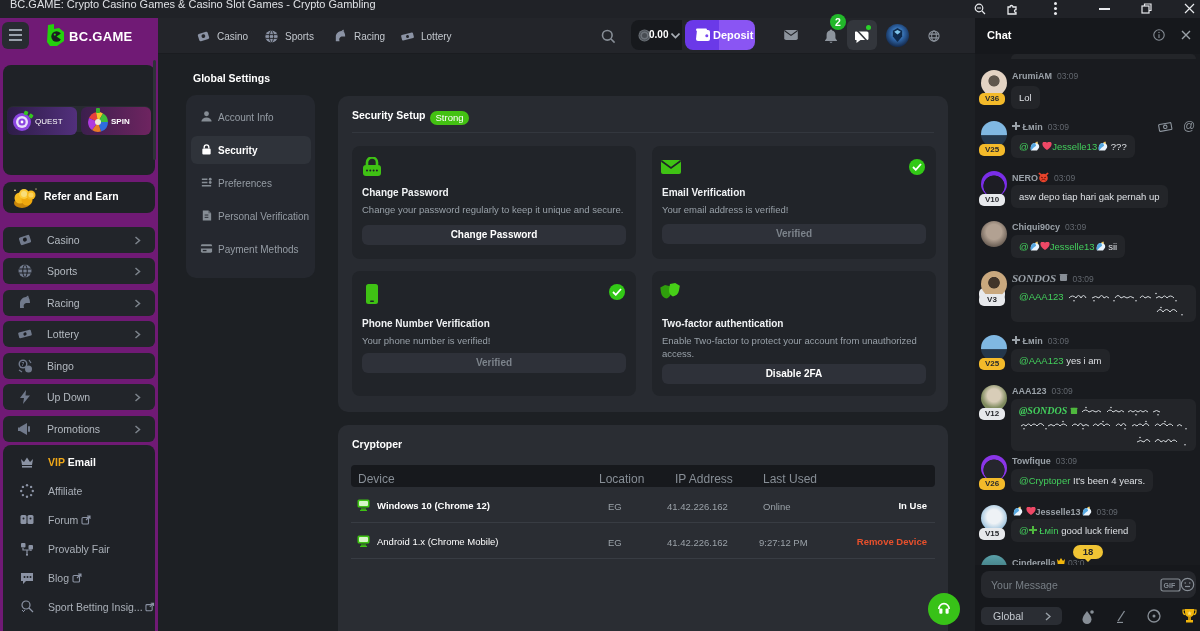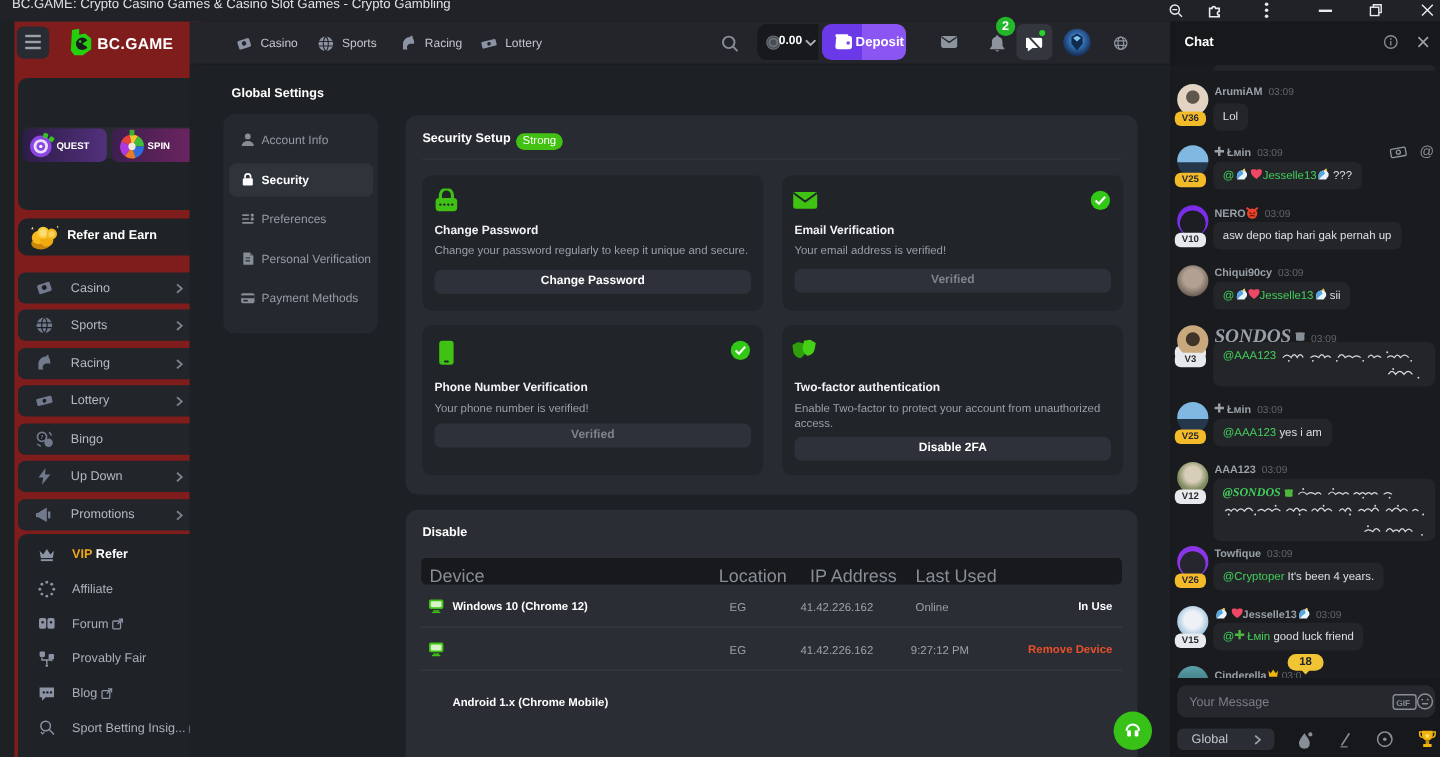--- a/index.html
+++ b/index.html
@@ -1,20 +1,20 @@
 <!DOCTYPE html>
 <html><head>
 <meta charset="utf-8">
 <style>
 *{margin:0;padding:0;box-sizing:border-box;}
 html,body{width:1200px;height:631px;overflow:hidden;background:#1e2024;font-family:"Liberation Sans",sans-serif;}
 .abs{position:absolute;}
 #titlebar{position:absolute;left:0;top:0;width:1200px;height:18px;background:#202227;color:#dfe1e5;font-size:11px;}
 #titlebar .t{position:absolute;left:10px;top:-2px;}
-#sidebar{position:absolute;left:12px;top:18px;width:158px;height:613px;background:#7f1d1d;}
+#sidebar{position:absolute;left:0;top:18px;width:158px;height:613px;background:#701a75;}
 #topnav{position:absolute;left:158px;top:18px;width:817px;height:36px;background:#23252a;border-bottom:1px solid #1a1c20;}
 #main{position:absolute;left:158px;top:54px;width:817px;height:577px;background:#1d2024;}
 #chat{position:absolute;left:975px;top:18px;width:225px;height:613px;background:#191b1f;}
 .navitem{position:absolute;top:0;height:36px;display:flex;align-items:center;gap:6px;color:#c3c8ce;font-size:10px;}
 .scard{background:#22252a;border-radius:6px;margin-top:33px;}
 .mrow{position:absolute;left:3px;width:152px;height:26px;background:#22252a;border-radius:6px;display:flex;align-items:center;color:#b4bac1;font-size:10.5px;}
 .mrow .ic{width:16px;height:16px;margin-left:14px;margin-right:14px;flex:0 0 auto;}
 .ch2{position:absolute;right:14px;top:9px;}
 .vrow{position:absolute;left:3px;width:152px;height:29px;display:flex;align-items:center;color:#aab0b8;font-size:10.5px;white-space:nowrap;}
 .vrow .ic{width:16px;height:16px;margin-left:16px;margin-right:13px;flex:0 0 auto;}
@@ -78,21 +78,21 @@
  </div>
  <div class="abs" style="left:7px;top:89px;width:70px;height:28px;border-radius:6px;background:linear-gradient(90deg,#2d1c47,#52307c);">
    <svg class="abs" style="left:3px;top:1px;" width="26" height="26" viewBox="0 0 26 26">
      <circle cx="12" cy="14" r="9" fill="#8b45e0"></circle>
         <circle cx="12" cy="14" r="6" fill="#e8defa"></circle>
         <circle cx="12" cy="14" r="3.6" fill="#8b45e0"></circle>
         <circle cx="12" cy="14" r="1.4" fill="#fff"></circle>
      <rect x="14" y="3" width="4" height="4" rx="1" fill="#35c620" transform="rotate(20 16 5)"></rect>
         <rect x="19" y="6" width="4" height="4" rx="1" fill="#35c620" transform="rotate(35 21 8)"></rect>
    </svg>
-   <div class="abs" style="left:28px;top:10px;font-size:8px;font-weight:bold;color:#fff;">QUEST</div>
+   <div class="abs" style="left:28px;top:10px;font-size:8px;font-weight:normal;color:#fff;">QUEST</div>
  </div>
  <div class="abs" style="left:81px;top:89px;width:70px;height:28px;border-radius:6px;background:linear-gradient(90deg,#3c1f4e,#6e2460);">
    <svg class="abs" style="left:4px;top:1px;" width="26" height="26" viewBox="0 0 26 26">
      <g transform="translate(13 14)">
      <path d="M0 0 L-9 -4 A10 10 0 0 1 -2 -9.8 Z" fill="#e8403c"></path>
           <path d="M0 0 L-2 -9.8 A10 10 0 0 1 5 -8.6 Z" fill="#f5c52c"></path>
           <path d="M0 0 L5 -8.6 A10 10 0 0 1 10 0 Z" fill="#3fbf3a"></path>
           <path d="M0 0 L10 0 A10 10 0 0 1 3 9.6 Z" fill="#2e6de0"></path>
           <path d="M0 0 L3 9.6 A10 10 0 0 1 -6 8 Z" fill="#e87a28"></path>
           <path d="M0 0 L-6 8 A10 10 0 0 1 -10 0 L-9 -4 Z" fill="#b03ae0"></path>
@@ -160,21 +160,21 @@
         <path d="M1.5 1 L5.5 4.5 L1.5 8" stroke="#7c838b" stroke-width="1.5" fill="none"></path>
       </svg></div>
 
  <div class="abs" style="left:3px;top:427px;width:152px;height:204px;background:#1f2227;border-radius:8px;"></div>
  <div class="vrow" style="top:429px;">
       <svg class="ic" viewBox="0 0 16 16" fill="#8b93a4">
         <path d="M2 5 L5 8 L8 3.5 L11 8 L14 5 L13 11 L3 11 Z"></path>
         <rect x="3" y="12" width="10" height="1.6"></rect>
       </svg>
       <span style="color:#f0a818;font-weight:bold;">VIP&nbsp;</span>
-      <span style="color:#fff;font-weight:bold;">Refer</span>
+      <span style="color:#fff;font-weight:bold;">Email</span>
     </div>
  <div class="vrow" style="top:458px;"><svg class="ic" viewBox="0 0 16 16" fill="#8b93a4">
         <g>
           <circle cx="8" cy="2.2" r="1.2"></circle>
           <circle cx="8" cy="13.8" r="1.2"></circle>
           <circle cx="2.2" cy="8" r="1.2"></circle>
           <circle cx="13.8" cy="8" r="1.2"></circle>
           <circle cx="3.9" cy="3.9" r="1.2"></circle>
           <circle cx="12.1" cy="3.9" r="1.2"></circle>
           <circle cx="3.9" cy="12.1" r="1.2"></circle>
@@ -383,22 +383,22 @@
           <path d="M5 0 L10 1.8 V7 C10 10.5 7.8 12.6 5 13.6 C2.2 12.6 0 10.5 0 7 V1.8 Z" fill="#46cf17"></path>
         </g>
       </svg>
   <div class="ctitle" style="left:10px;top:47px;">Two-factor authentication</div>
   <div class="cdesc" style="left:10px;top:63px;">Enable Two-factor to protect your account from unauthorized<br>access.</div>
   <div class="cbtn" style="left:10px;top:93px;width:264px;height:20px;">Disable 2FA</div>
  </div>
 </div>
 
 <div class="panel" style="left:338px;top:425px;width:610px;height:206px;border-radius:10px 10px 0 0;background:#2a2d33;">
- <div class="abs" style="left:14px;top:13px;font-size:10.5px;font-weight:bold;color:#fff;">Disable</div>
- <div class="abs" style="left:13px;top:40px;width:584px;height:22px;background:#17191d;border-radius:4px;color:#878e96;font-size:15px;">
+ <div class="abs" style="left:14px;top:13px;font-size:10.5px;font-weight:bold;color:#fff;">Cryptoper</div>
+ <div class="abs" style="left:13px;top:40px;width:584px;height:22px;background:#17191d;border-radius:4px;color:#878e96;font-size:12px;">
    <span class="abs" style="left:7px;top:7px;">Device</span>
    <span class="abs" style="left:248px;top:7px;">Location</span>
    <span class="abs" style="left:324px;top:7px;">IP Address</span>
    <span class="abs" style="left:412px;top:7px;">Last Used</span>
  </div>
  <div class="abs" style="left:13px;top:62px;width:584px;height:36px;border-bottom:1px solid #383c43;">
    <svg class="abs" style="left:6px;top:12px;" width="13" height="12" viewBox="0 0 13 12">
         <rect x="0.5" y="0.5" width="12" height="8" rx="1.5" fill="#3fc214"></rect>
         <rect x="2" y="2" width="9" height="5" rx="1" fill="#d7f5c8"></rect>
         <rect x="4" y="9.5" width="5" height="1.2" fill="#3fc214"></rect>
@@ -410,21 +410,21 @@
    <span class="abs" style="left:412px;top:14px;font-size:9.5px;color:#9aa1a8;">Online</span>
    <span class="abs" style="right:8px;top:13px;font-size:9.5px;font-weight:bold;color:#fff;">In Use</span>
  </div>
  <div class="abs" style="left:13px;top:98px;width:584px;height:36px;border-bottom:1px solid #383c43;">
    <svg class="abs" style="left:6px;top:12px;" width="13" height="12" viewBox="0 0 13 12">
         <rect x="0.5" y="0.5" width="12" height="8" rx="1.5" fill="#3fc214"></rect>
         <rect x="2" y="2" width="9" height="5" rx="1" fill="#d7f5c8"></rect>
         <rect x="4" y="9.5" width="5" height="1.2" fill="#3fc214"></rect>
         <rect x="3" y="10.7" width="7" height="1.3" rx="0.6" fill="#3fc214"></rect>
       </svg>
-   <span class="abs" style="left:26px;top:13px;font-size:9.5px;font-weight:bold;color:#fff;margin-top:44px;">Android 1.x (Chrome Mobile)</span>
+   <span class="abs" style="left:26px;top:13px;font-size:9.5px;font-weight:normal;color:#fff;">Android 1.x (Chrome Mobile)</span>
    <span class="abs" style="left:257px;top:14px;font-size:9.5px;color:#9aa1a8;">EG</span>
    <span class="abs" style="left:316px;top:14px;font-size:9.5px;color:#9aa1a8;">41.42.226.162</span>
    <span class="abs" style="left:408px;top:14px;font-size:9.5px;color:#9aa1a8;">9:27:12 PM</span>
    <span class="abs" style="right:8px;top:13px;font-size:9.5px;font-weight:bold;color:#e8502c;">Remove Device</span>
  </div>
 </div>
 
 <div class="abs" style="left:928px;top:593px;width:32px;height:32px;border-radius:50%;background:#38c218;">
  <svg class="abs" style="left:9px;top:9px;" width="14" height="13" viewBox="0 0 16 15" fill="#fff">
       <path d="M2 8 a6 6 0 0 1 12 0" fill="none" stroke="#fff" stroke-width="2"></path>
@@ -493,21 +493,21 @@
       </svg><svg width="10" height="9" viewBox="0 0 11 10" style="vertical-align:-1px;">
         <path d="M5.5 9 C2 6.5 .5 4.5 .5 2.8 A2.3 2.3 0 0 1 5.5 1.5 A2.3 2.3 0 0 1 10.5 2.8 C10.5 4.5 9 6.5 5.5 9 Z" fill="#ee4866"></path>
       </svg><span class="gm">Jesselle13</span><svg width="11" height="11" viewBox="0 0 11 11" style="vertical-align:-2px;">
         <path d="M2 9.5 C1 5 3 1.8 6.2 2 L8.2 .5 l.6 2.2 C10 3.6 10.6 5 10 6.8 L8 9.5 Z" fill="#eaf4fc"></path>
         <path d="M6.2 2 L8.2 .5 l.6 2.2 Z" fill="#f3c33c"></path>
         <path d="M2 9.5 C1 5 3 1.8 6.2 2 l.9 2.8 C5.3 6 3.6 7.6 2 9.5 Z" fill="#54a7e0"></path>
       </svg> sii</div>
 
 <div class="avatar" style="top:271px;background:radial-gradient(circle at 50% 45%,#40342a 0 28%,#c9a87e 32%);"></div>
 <div class="vbadge vwhite" style="top:294px;">V3</div>
-<div class="uname" style="top:272px;"><i style="font-family:'Liberation Serif',serif;font-size:16px;">SONDOS</i> <svg width="9" height="10" viewBox="0 0 9 10" fill="#878e96">
+<div class="uname" style="top:272px;"><i style="font-family:'Liberation Serif',serif;font-size:11px;">SONDOS</i> <svg width="9" height="10" viewBox="0 0 9 10" fill="#878e96">
         <rect x="1" y="3" width="7" height="6" rx="1"></rect>
         <rect x="0.5" y="2" width="8" height="1.6" rx="0.8"></rect>
         <rect x="3.9" y="2" width="1.2" height="7"></rect>
       </svg>&nbsp; <span class="utime">03:09</span></div>
 <div class="bubble" style="top:285px;width:185px;height:37px;">
  <div style="display:flex;align-items:center;"><span class="gm">@AAA123</span>&nbsp;<svg style="margin-left:2px;" width="112" height="10" viewBox="0 0 112 10" stroke="#d4d8dc" fill="none" stroke-width="1">
           <path d="M1 6 q3.5 -4 7 0 q2.5 -5 5 0 q2.5 -5 5 0 M24 6 q3.5 -3 7 0 q2.5 -5 5 0 q2.5 -3 5 0 M47 6 q3.0 -5 6 0 q3.0 -3 6 0 q3.5 -3 7 0 M72 6 q2.5 -4 5 0 q3.0 -3 6 0 M88 6 q3.0 -3 6 0 q2.5 -4 5 0 q3.5 -4 7 0"></path>
           <g fill="#d4d8dc" stroke="none">
             <circle cx="6" cy="8.7" r="0.8"></circle>
             <circle cx="26" cy="8.7" r="0.8"></circle>

